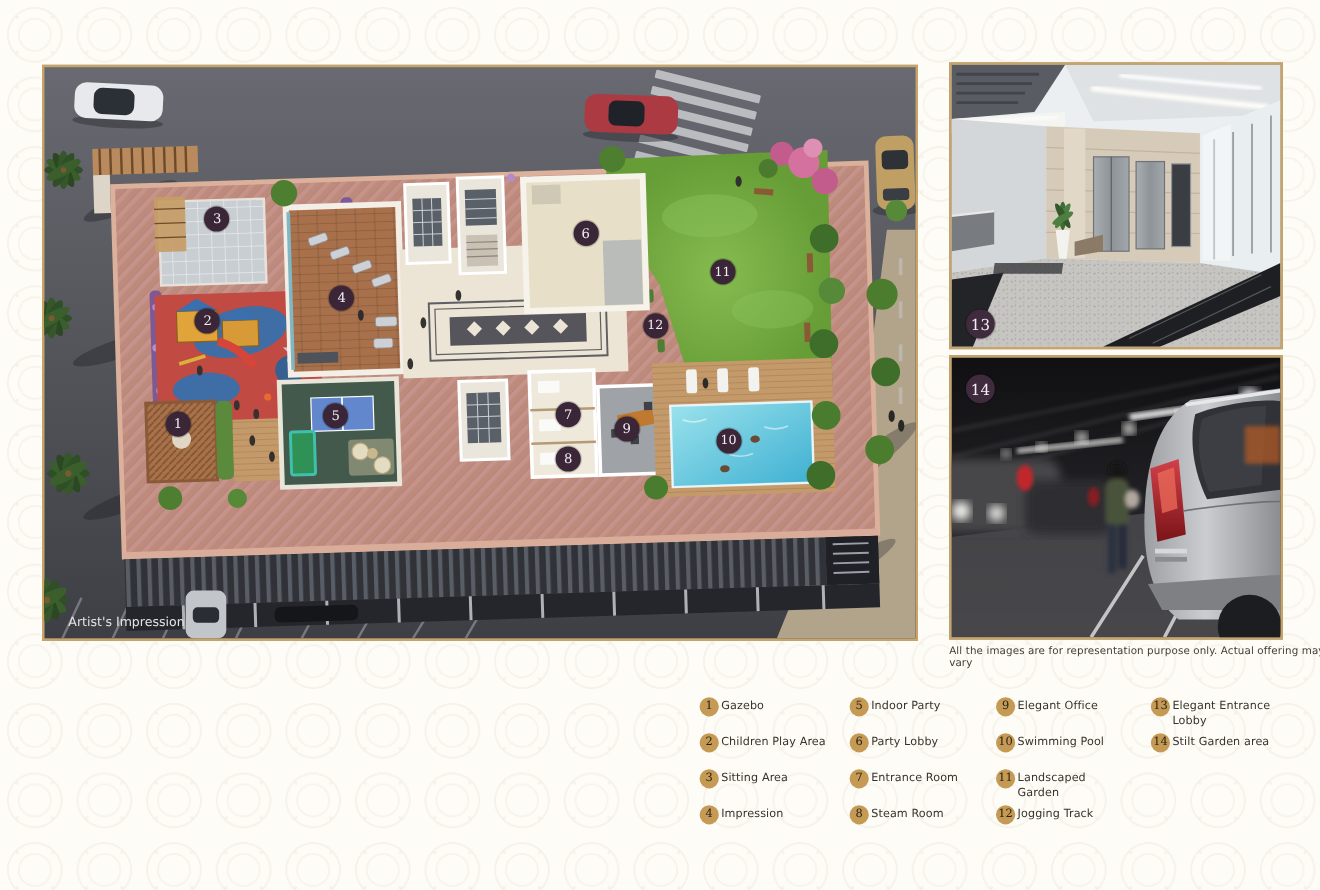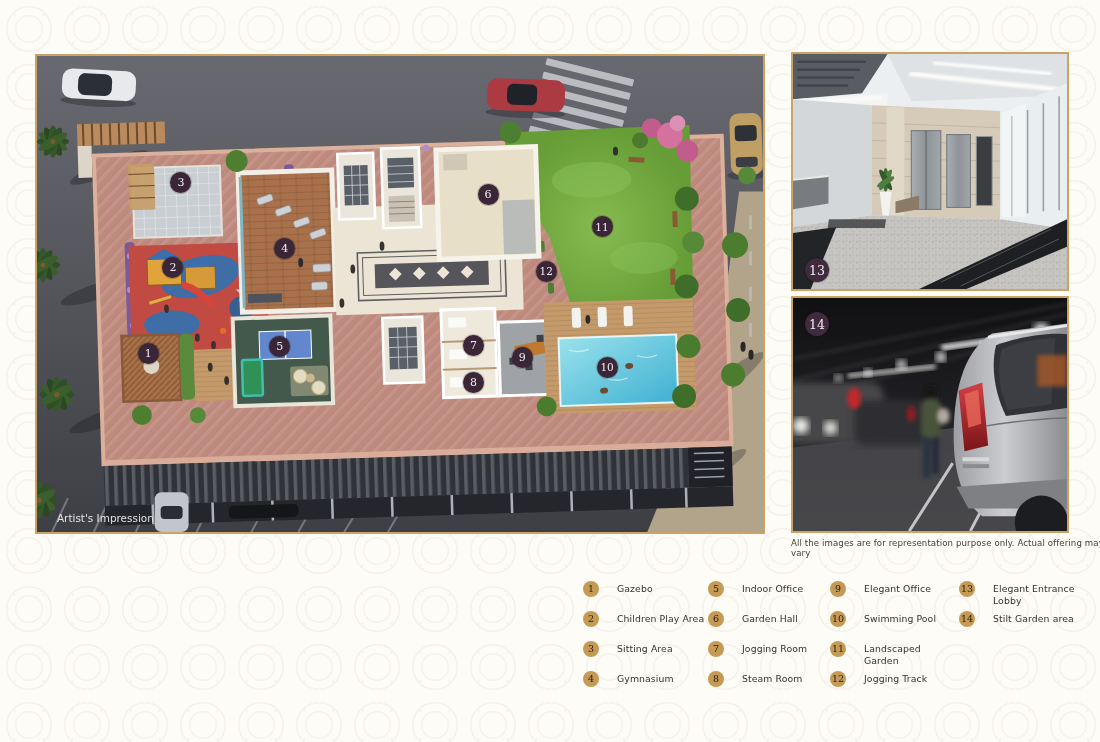--- a/index.html
+++ b/index.html
@@ -44,21 +44,21 @@
   .legend-col:nth-child(2){width:122px;}
   .legend-col:nth-child(3){width:129px;}
   .legend-col:nth-child(4){width:132px;}
   .legend-item{display:flex;align-items:flex-start;height:17px;margin-bottom:13px;}
   .legend-num{
     flex:0 0 16px;width:16px;height:16px;border-radius:50%;background:#c59a55;
     color:#241c14;display:flex;align-items:center;justify-content:center;
     font-family:"DejaVu Serif","Liberation Serif",serif;font-size:9.5px;line-height:1;
   }
   .legend-label{
-    margin-left:18px;font-size:9.3px;line-height:12px;color:#37322b;
+    margin-left:2px;font-size:9.3px;line-height:12px;color:#37322b;
     padding-top:2px;width:92px;letter-spacing:.1px;
   }
 </style>
 </head>
 <body>
 
 <div class="sheet">
 
   <div class="frame plan-frame">
     <svg viewBox="0 0 728 478" preserveAspectRatio="none">
@@ -583,35 +583,35 @@
         <div class="legend-item">
           <span class="legend-num">2</span>
           <span class="legend-label">Children Play Area</span>
         </div>
         <div class="legend-item">
           <span class="legend-num">3</span>
           <span class="legend-label">Sitting Area</span>
         </div>
         <div class="legend-item">
           <span class="legend-num">4</span>
-          <span class="legend-label">Gymnasium</span>
+          <span class="legend-label">Impression</span>
         </div>
       </div>
       <div class="legend-col">
         <div class="legend-item">
           <span class="legend-num">5</span>
-          <span class="legend-label">Indoor Office</span>
+          <span class="legend-label">Indoor Party</span>
         </div>
         <div class="legend-item">
           <span class="legend-num">6</span>
-          <span class="legend-label">Garden Hall</span>
+          <span class="legend-label">Party Lobby</span>
         </div>
         <div class="legend-item">
           <span class="legend-num">7</span>
-          <span class="legend-label">Jogging Room</span>
+          <span class="legend-label">Entrance Room</span>
         </div>
         <div class="legend-item">
           <span class="legend-num">8</span>
           <span class="legend-label">Steam Room</span>
         </div>
       </div>
       <div class="legend-col">
         <div class="legend-item">
           <span class="legend-num">9</span>
           <span class="legend-label">Elegant Office</span>

